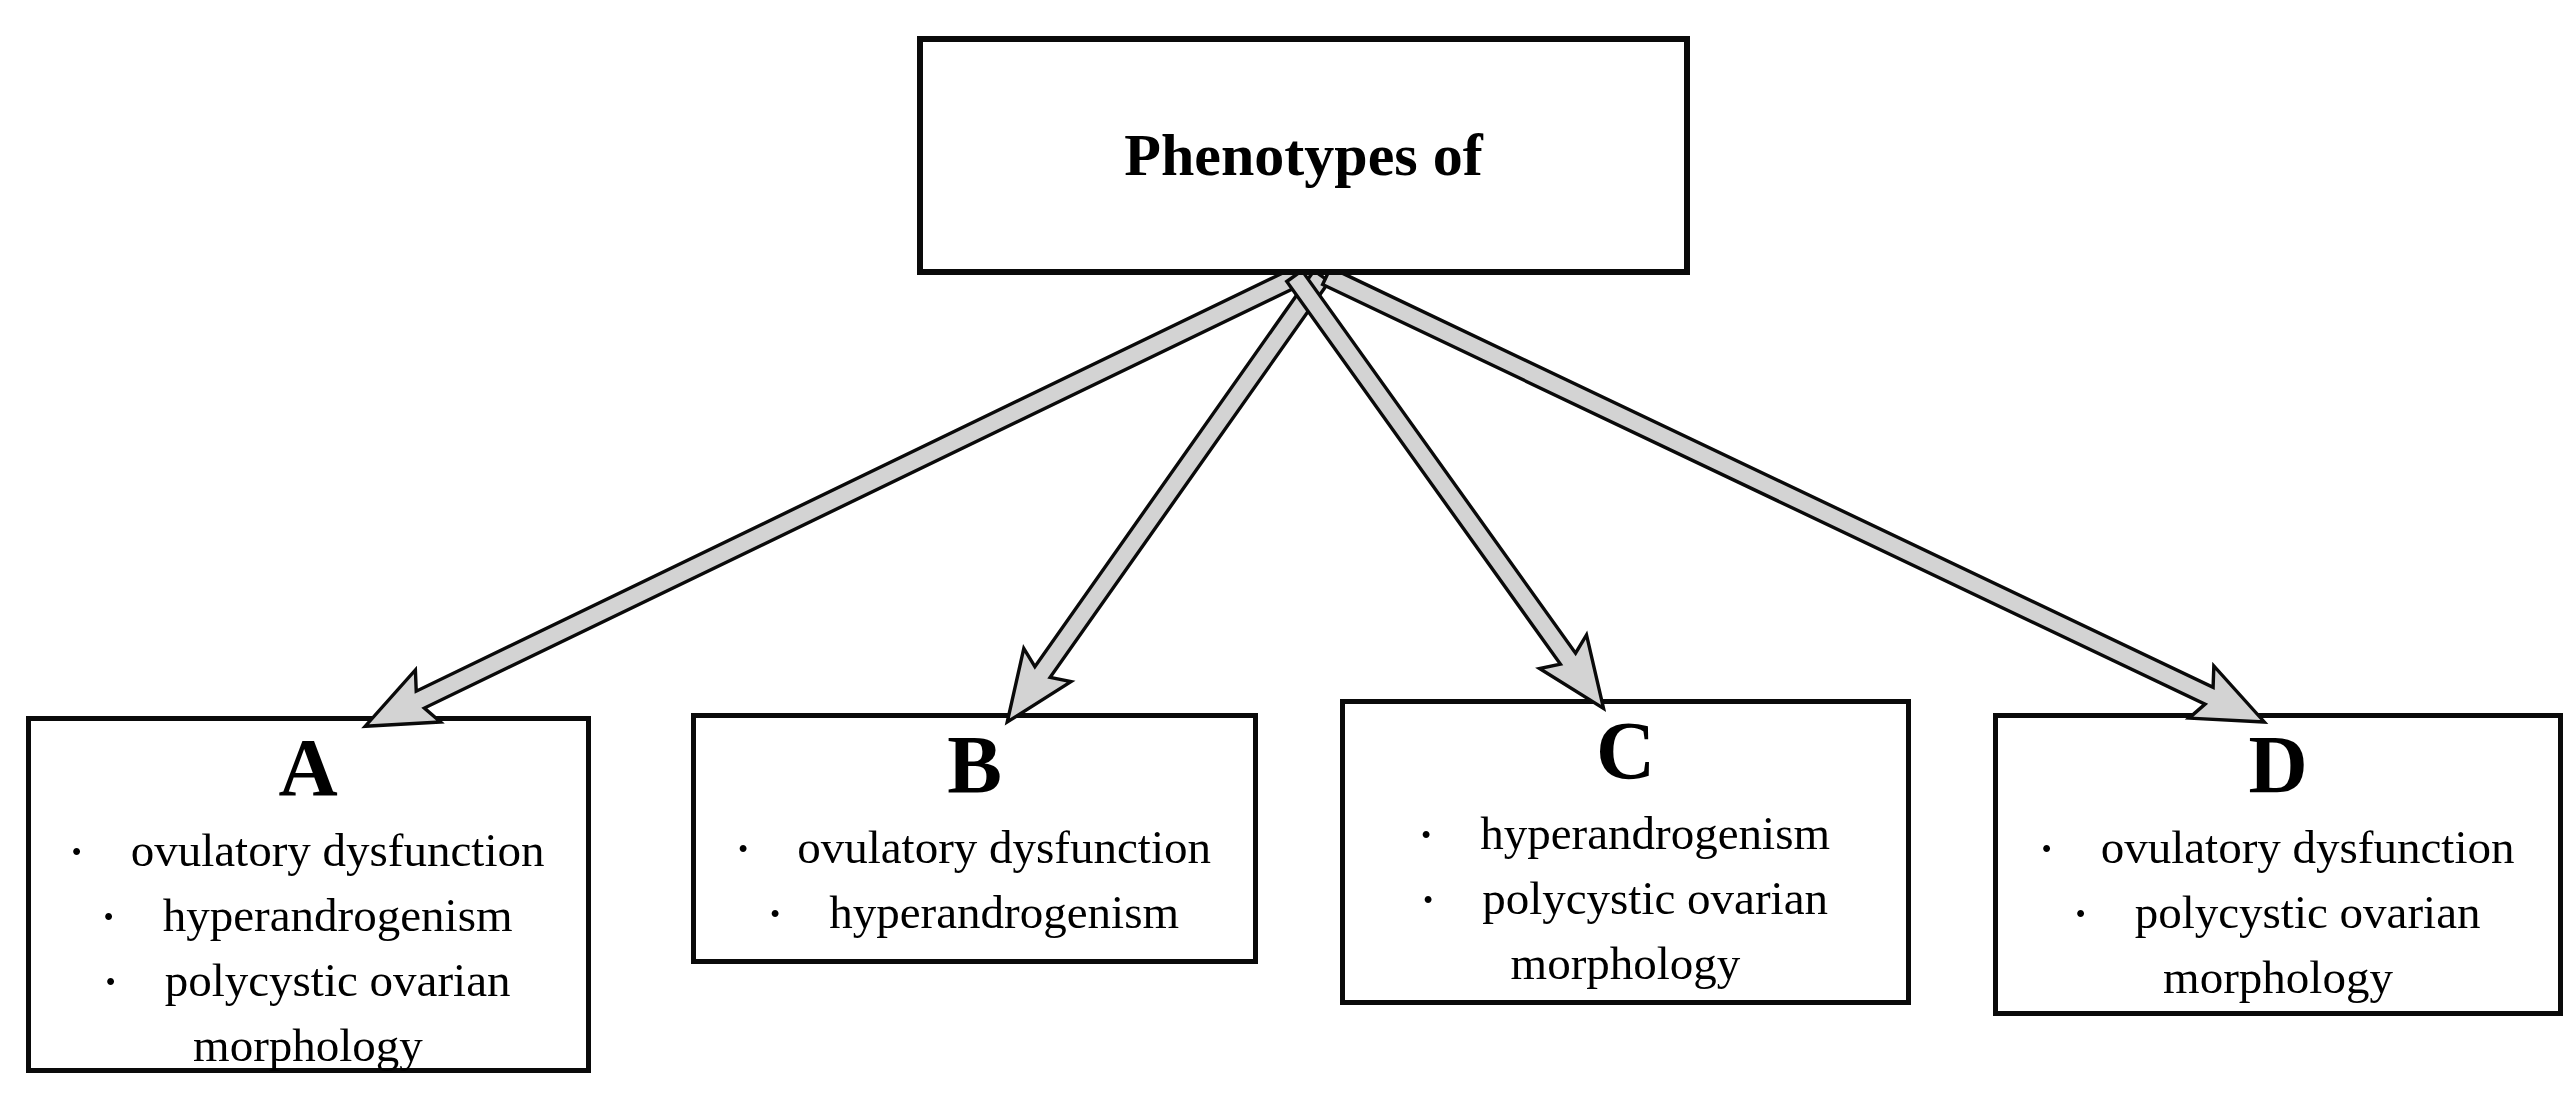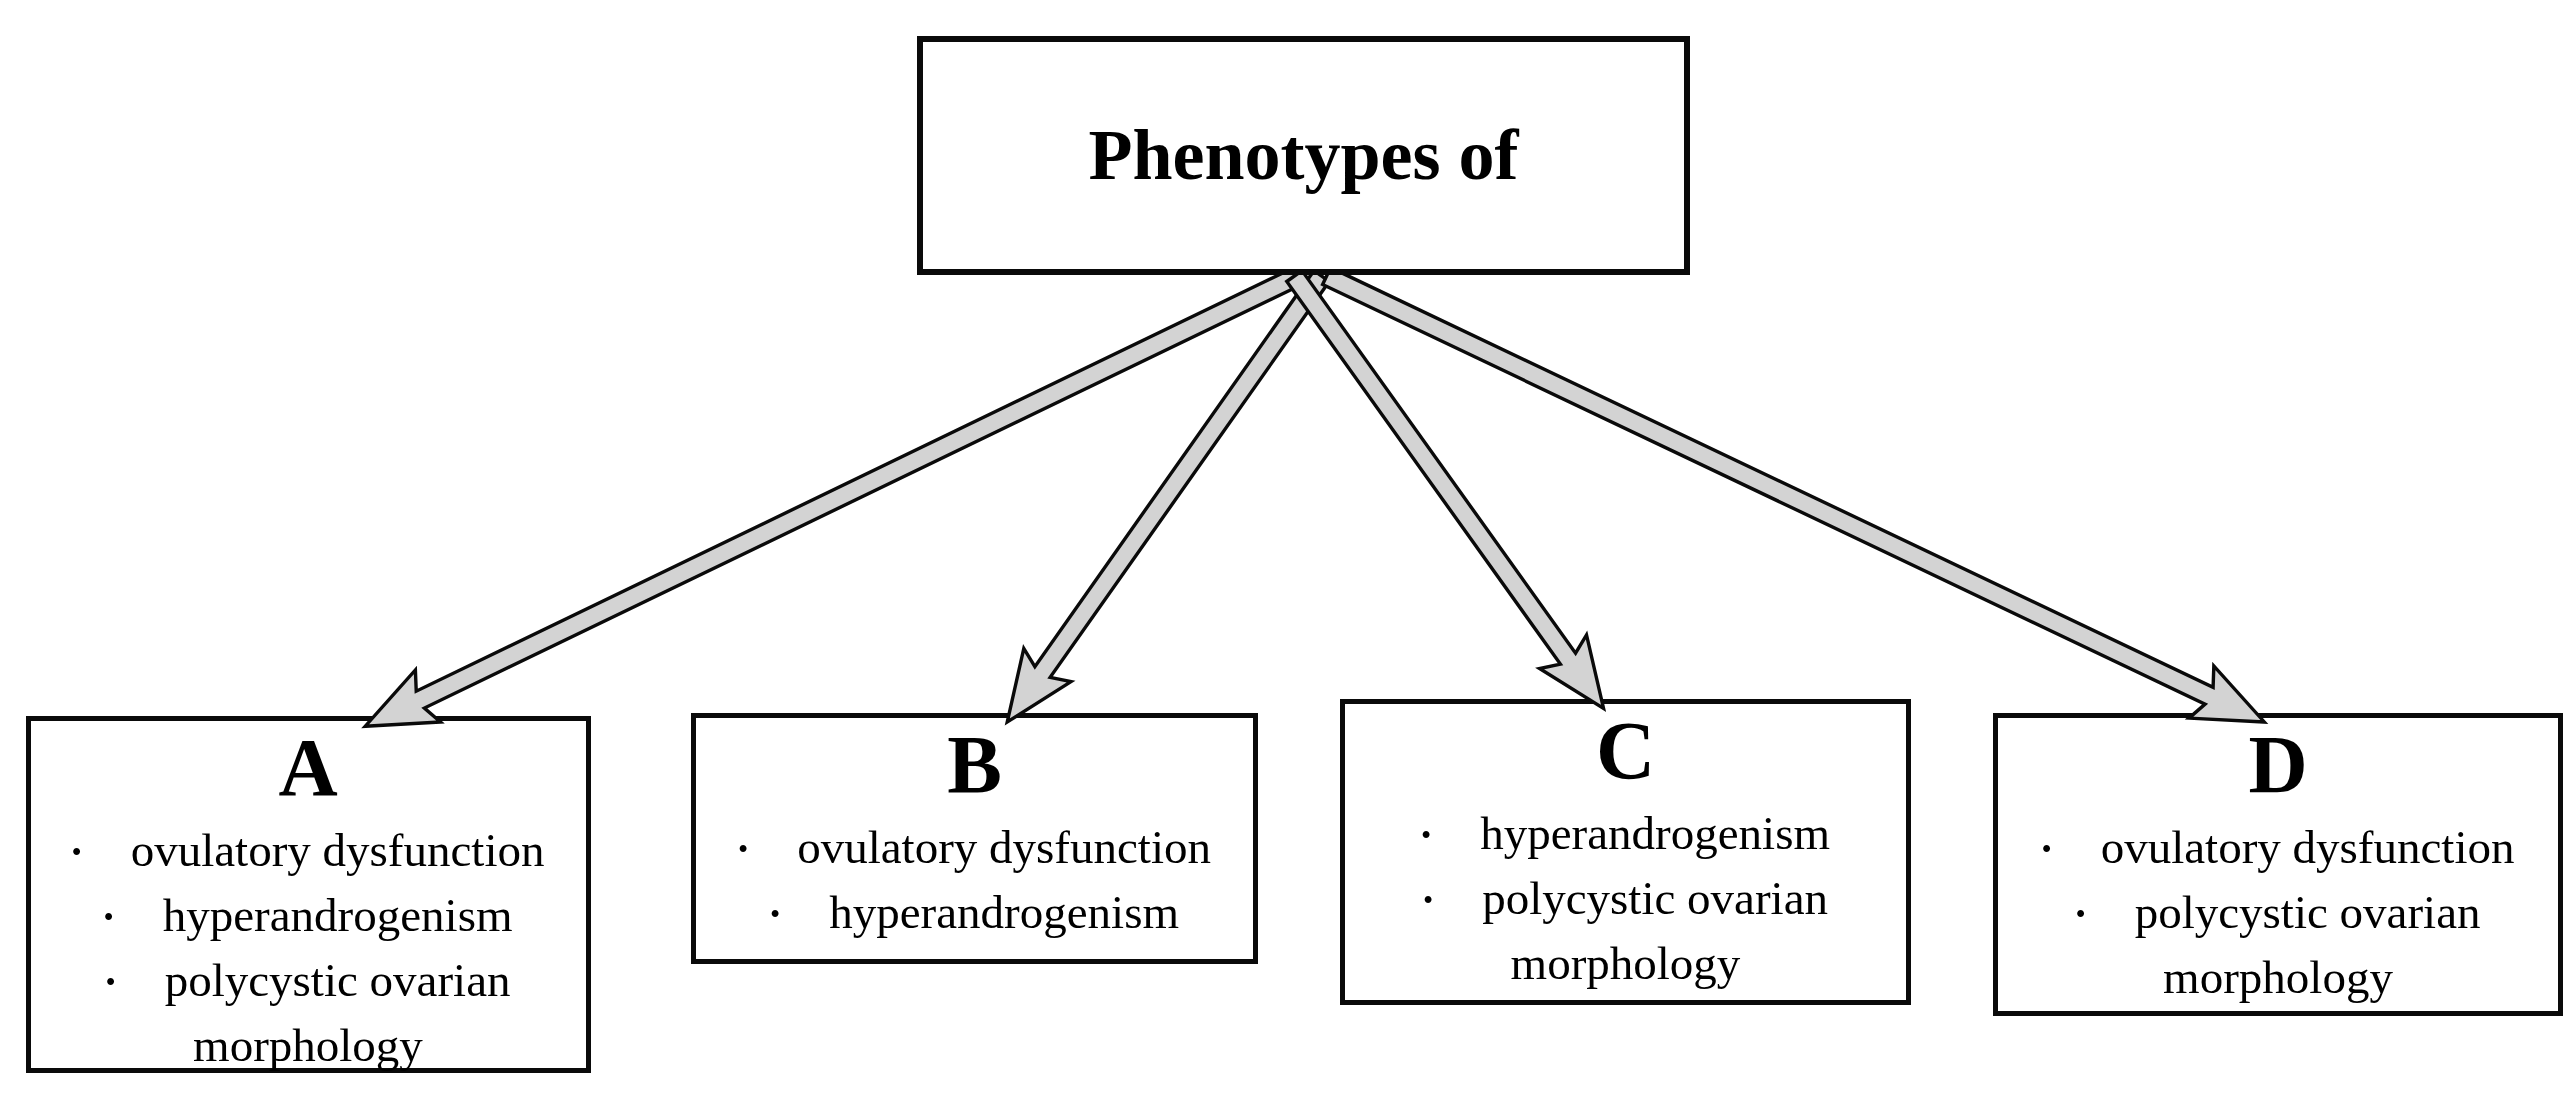--- a/index.html
+++ b/index.html
@@ -21,21 +21,21 @@
     stroke-width:4;
     stroke-linejoin:miter;
   }
   .node{
     position:absolute;box-sizing:border-box;background:#fff;border:5.1px solid var(--line);
     display:flex;flex-direction:column;align-items:center;text-align:center;z-index:1;
   }
   .title-box{
     left:917px;top:36px;width:773px;height:239px;border-width:6px;z-index:3;
     justify-content:center;
-    font-weight:bold;font-size:72px;line-height:1.18;
+    font-weight:bold;font-size:60px;line-height:1.18;
   }
   .box-a{left:25.5px;top:716px;width:565px;height:357px;}
   .box-b{left:691px;top:713px;width:567px;height:251px;}
   .box-c{left:1340px;top:699px;width:571px;height:306px;}
   .box-d{left:1993px;top:713px;width:570px;height:303px;}
   .letter{
     font-weight:bold;font-size:82px;line-height:1.08;margin-top:3.4px;
   }
   .bullets{
     margin-top:5.1px;font-size:47px;line-height:1.38;width:96%;

